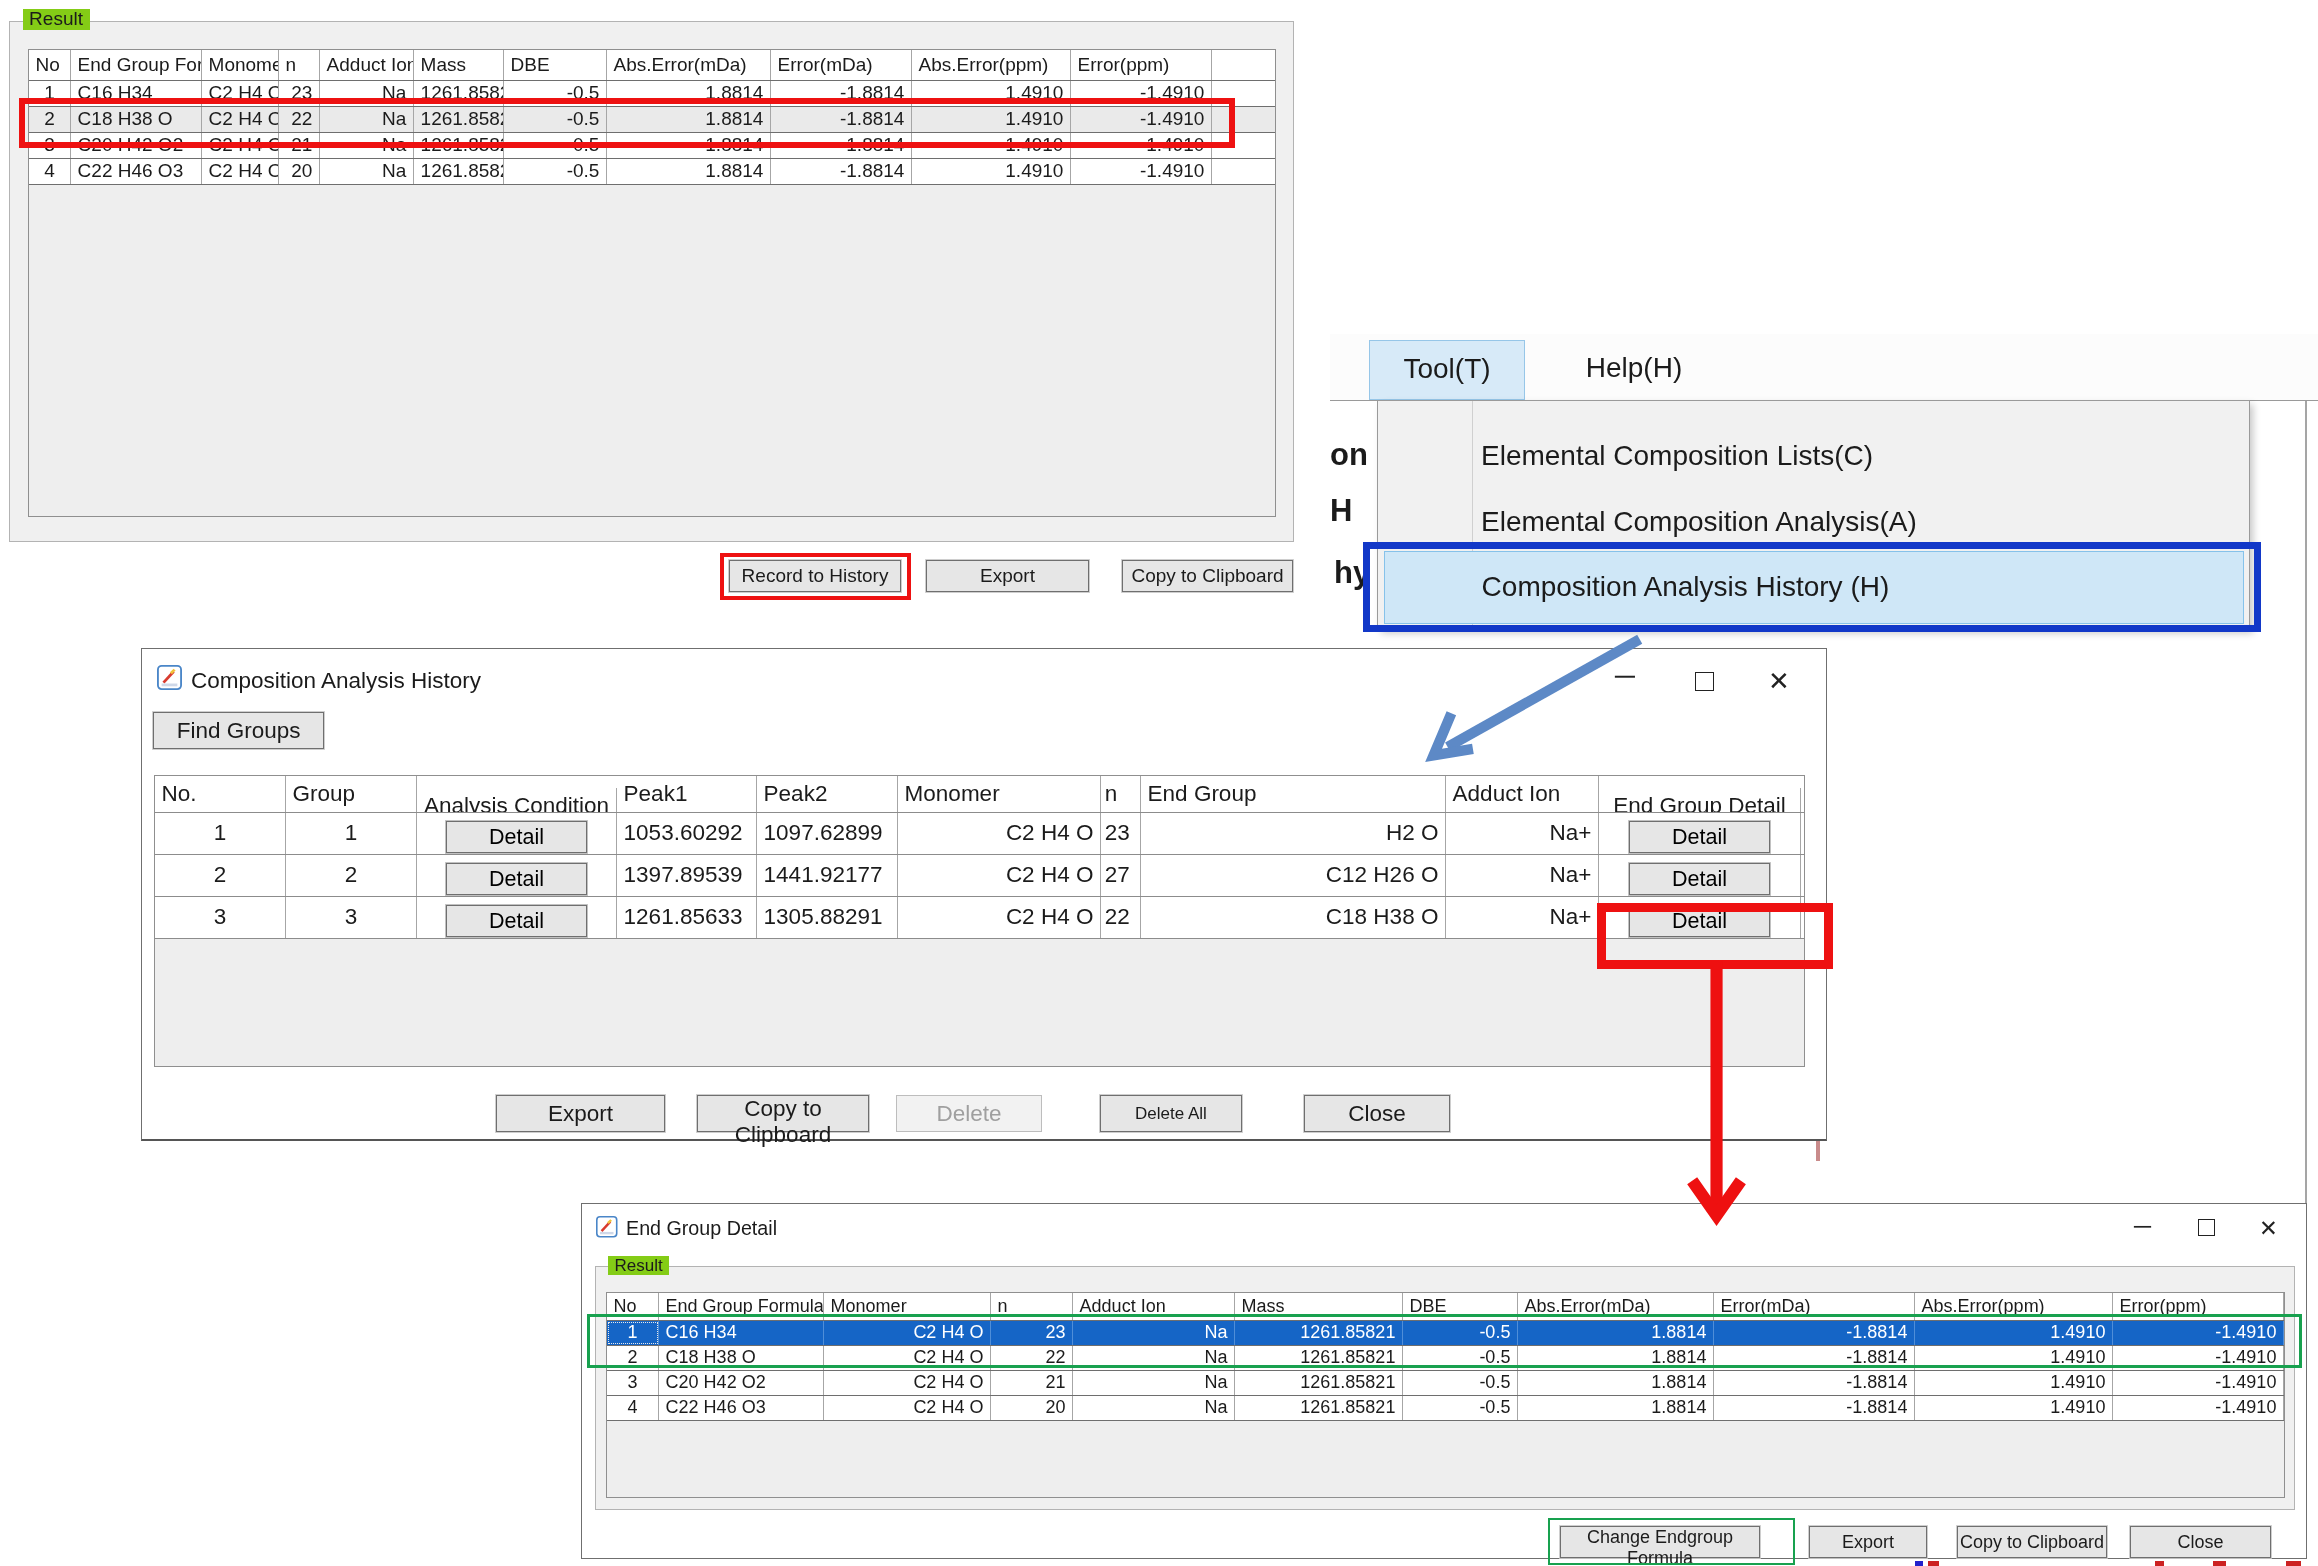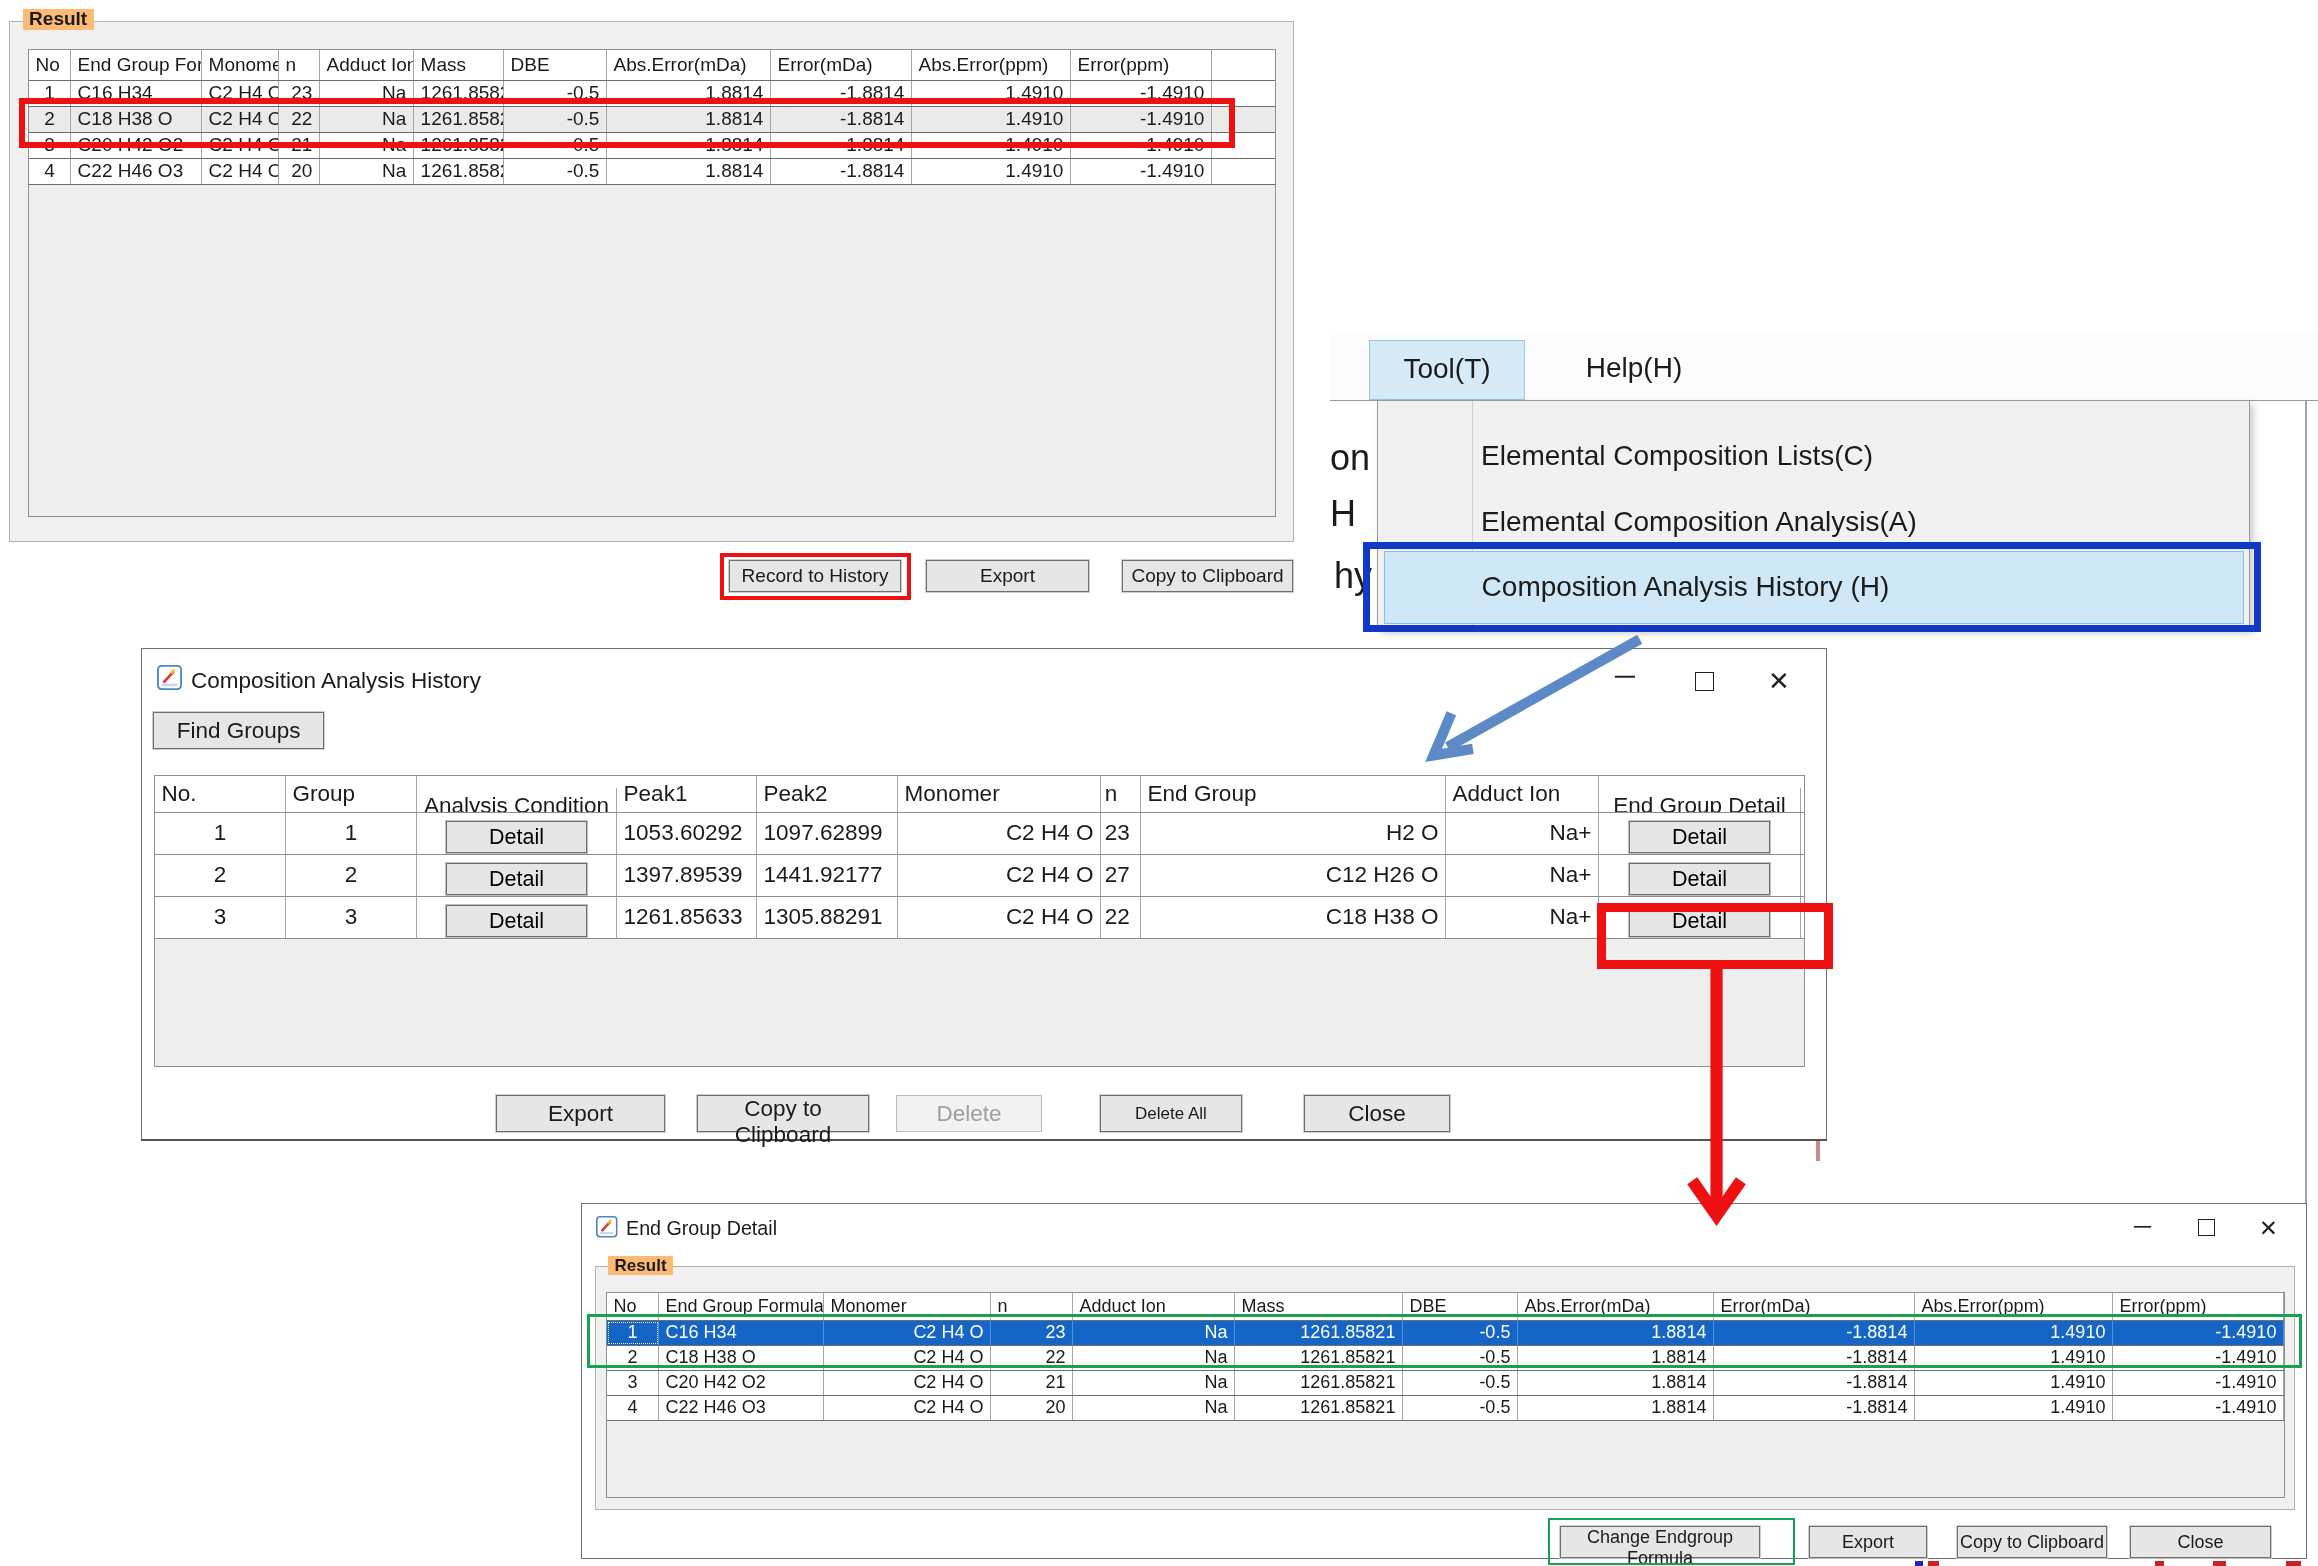--- a/index.html
+++ b/index.html
@@ -3,21 +3,21 @@
 <meta charset="utf-8">
 <style>
   html,body{margin:0;padding:0;background:#ffffff;}
   #canvas{position:relative;width:2319px;height:1567px;background:#ffffff;overflow:hidden;
           font-family:"Liberation Sans", sans-serif;color:#1b1b1b;}
   *{box-sizing:border-box;}
   .abs{position:absolute;}
 
   
   .groupbox{border:0.9px solid #b3b3b3;background:#f0f0f0;}
-  .grouplabel{position:absolute;background:#fdba74;padding:0 6.6px;font-size:19px;line-height:20.6px;font-weight:bold;}
+  .grouplabel{position:absolute;background:#84cc16;padding:0 6.6px;font-size:19px;line-height:20.6px;}
 
   
   .listview{position:absolute;background:#eeeeee;border:0.9px solid #8f8f8f;overflow:hidden;}
   .thead{background:#ffffff;}
   .trow{display:flex;background:#ffffff;border-bottom:0.9px solid #6e6e6e;}
   .tcell{border-right:0.9px solid #a6a6a6;padding:0 6.6px;white-space:nowrap;overflow:hidden;}
 
   
   .t1 .trow{height:26px;font-size:19px;line-height:24px;}
   .t1 .thead .trow{height:31px;line-height:29px;border-bottom:0.9px solid #6e6e6e;}
@@ -90,21 +90,21 @@
            border-bottom:0.9px solid #9a9a9a;z-index:3;}
   #menu-tool{position:absolute;left:39px;top:5.6px;width:156px;height:60px;background:#d7eaf8;
              border:0.9px solid #96c6e8;text-align:center;font-size:28px;line-height:56px;}
   #menu-help{position:absolute;left:214px;top:5.6px;width:180px;height:60px;text-align:center;
              font-size:28px;line-height:56px;}
   #dropdown{left:1377px;top:400px;width:873px;height:230px;background:#f1f1f1;
             border:0.9px solid #9a9a9a;box-shadow:3.7px 3.7px 7.5px rgba(0,0,0,.22);z-index:5;}
   .menu-item{position:absolute;left:103px;font-size:28px;white-space:nowrap;}
   #menu-item-highlight{position:absolute;left:5.6px;top:150px;width:860px;height:73px;
             background:#cfe7f7;border:1.9px solid #86c2ea;}
-  .frag{position:absolute;font-size:36px;font-weight:400;z-index:2;}
+  .frag{position:absolute;font-size:31px;font-weight:700;z-index:2;}
 
   
   .anno-red{position:absolute;border:6.6px solid #ee1111;z-index:40;background:transparent;}
   .anno-green{position:absolute;border:3.7px solid #18a14f;z-index:40;background:transparent;}
   .anno-blue{position:absolute;border:7.5px solid #1238c8;z-index:40;background:transparent;}
   #arrows{position:absolute;left:0;top:0;width:2319px;height:1567px;z-index:50;pointer-events:none;}
 </style>
 </head>
 <body>
 

